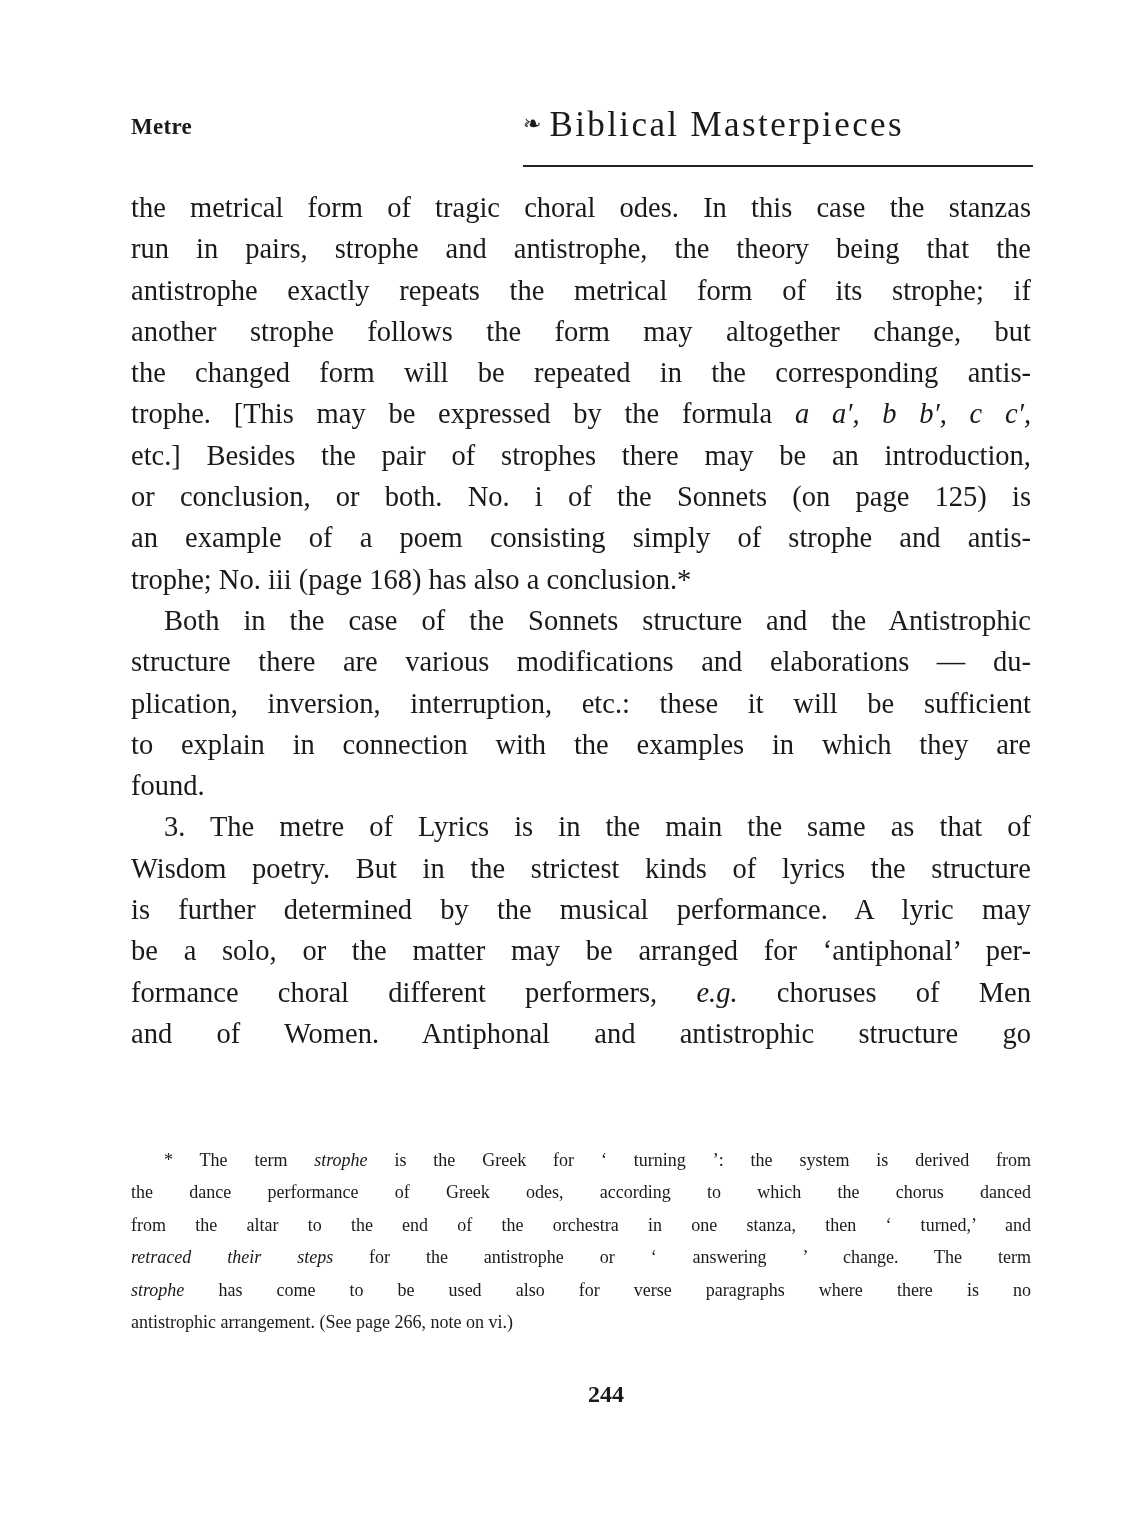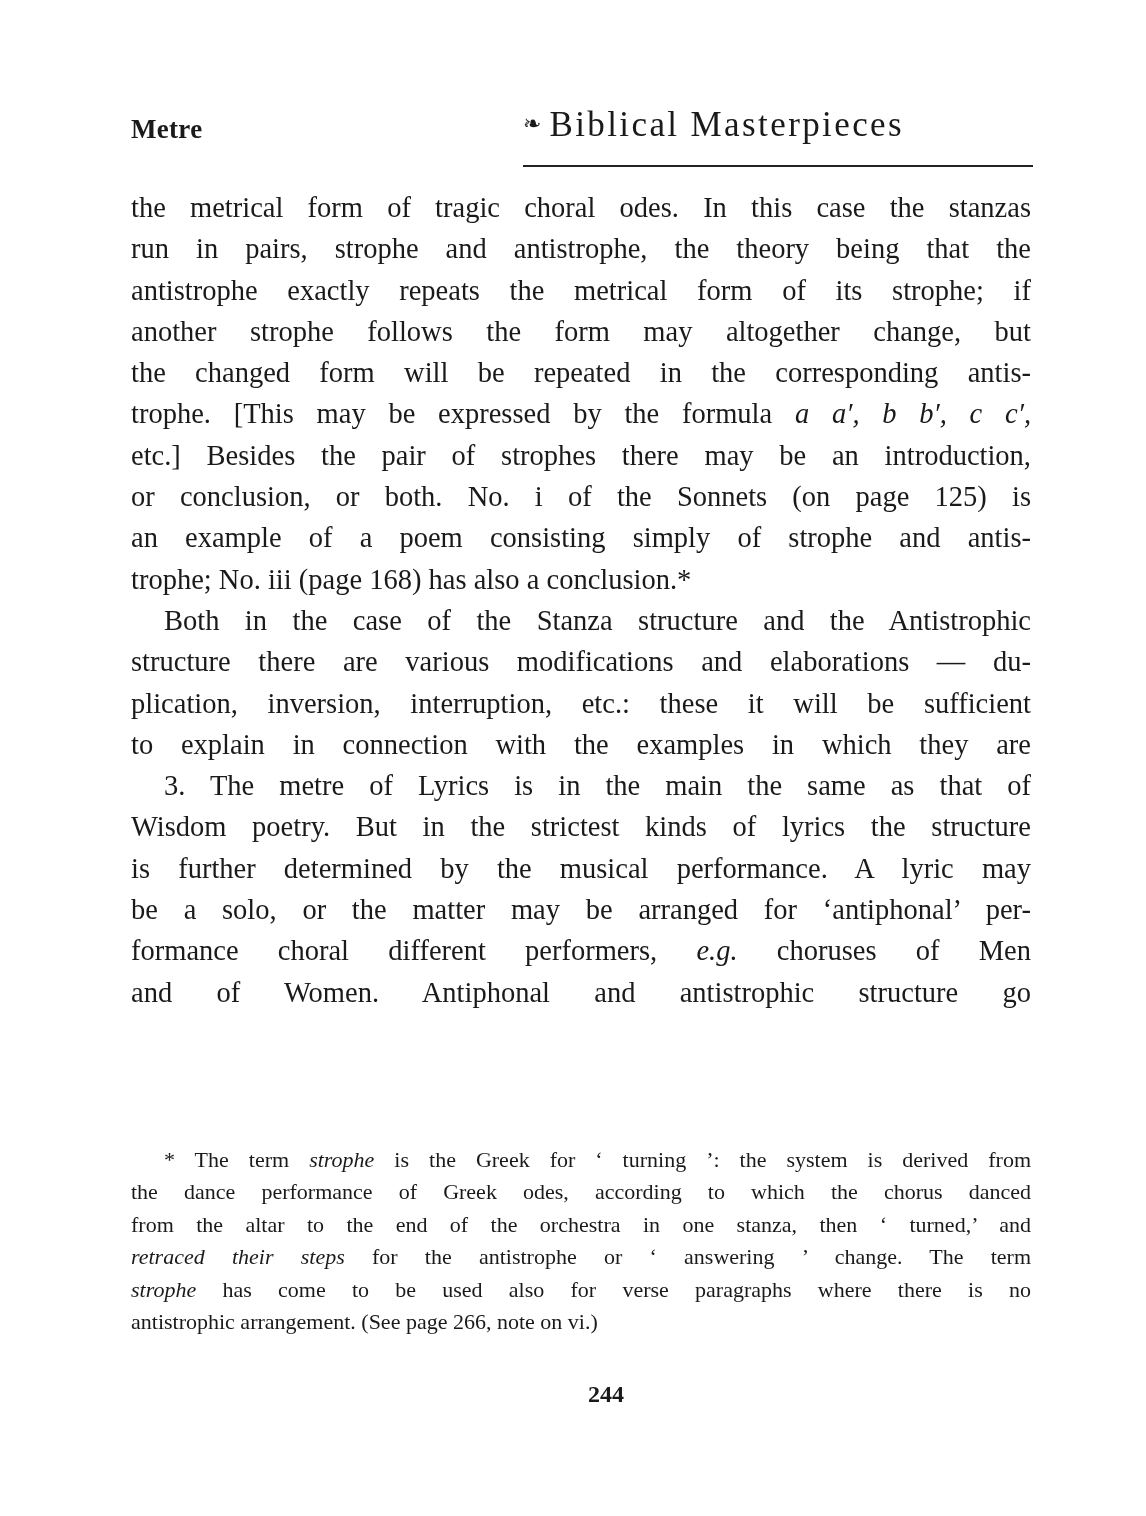--- a/index.html
+++ b/index.html
@@ -1,27 +1,27 @@
 <!DOCTYPE html>
 <html><head>
 <meta charset="utf-8">
 <style>
   html, body { margin: 0; padding: 0; background: #ffffff; }
   body { width: 1146px; height: 1516px; position: relative; overflow: hidden;
          font-family: "Liberation Serif", "DejaVu Serif", serif; color: #1a1a1a; }
-  .header-left { position: absolute; left: 131px; top: 114px; font-size: 27px; font-weight: bold; letter-spacing: 0.3px; }
+  .header-left { position: absolute; left: 131px; top: 114px; font-size: 23px; font-weight: bold; letter-spacing: 0.3px; }
   .header-right { position: absolute; left: 523px; top: 105px; width: 510px; font-size: 35px;
                   letter-spacing: 2.4px; border-bottom: 2px solid #222; padding-bottom: 20px; white-space: nowrap; }
   .header-right .orn { font-size: 22px; letter-spacing: 0; margin-right: 8px; vertical-align: 5px; }
   .header-right .title { margin-left: 0; }
   .body-text { position: absolute; left: 131px; top: 187px; width: 900px; font-size: 28.5px; line-height: 41.3px; }
   .line { display: block; white-space: nowrap; text-align: justify; text-align-last: justify; }
   .line.last { text-align-last: left; }
   .indent { padding-left: 33px; }
-  .foot { position: absolute; left: 131px; top: 1144px; width: 900px; font-size: 22px; line-height: 32.4px; }
+  .foot { position: absolute; left: 131px; top: 1144px; width: 900px; font-size: 18px; line-height: 32.4px; }
   .pagenum { position: absolute; left: 0; width: 1146px; top: 1381px; text-align: center; font-size: 24px; font-weight: bold; margin-left: 33px; }
   i { font-style: italic; font-family: Liberation Serif, serif; }
 </style>
 </head>
 <body>
 
 <div class="header-left">Metre</div>
 <div class="header-right">
   <span class="orn">❧</span><span class="title">Biblical Masterpieces</span>
 </div>
@@ -32,24 +32,25 @@
   <span class="line">run in pairs, strophe and antistrophe, the theory being that the</span>
   <span class="line">antistrophe exactly repeats the metrical form of its strophe; if</span>
   <span class="line">another strophe follows the form may altogether change, but</span>
   <span class="line">the changed form will be repeated in the corresponding antis-</span>
   <span class="line"><span>trophe.  [This may be expressed by the formula</span> <i>a a′, b b′, c c′,</i></span>
   <span class="line">etc.]  Besides the pair of strophes there may be an introduction,</span>
   <span class="line">or conclusion, or both.  No. i of the Sonnets (on page 125) is</span>
   <span class="line">an example of a poem consisting simply of strophe and antis-</span>
   <span class="line last">trophe; No. iii (page 168) has also a conclusion.*</span>
 
-  <span class="line indent">Both in the case of the Stanza structure and the Antistrophic</span>
+  <span class="line indent">Both in the case of the Sonnets structure and the Antistrophic</span>
   <span class="line">structure there are various modifications and elaborations — du-</span>
   <span class="line">plication, inversion, interruption, etc.: these it will be sufficient</span>
   <span class="line">to explain in connection with the examples in which they are</span>
+  <span class="line last">found.</span>
 
   <span class="line indent">3. The metre of Lyrics is in the main the same as that of</span>
   <span class="line">Wisdom poetry.  But in the strictest kinds of lyrics the structure</span>
   <span class="line">is further determined by the musical performance.  A lyric may</span>
   <span class="line">be a solo, or the matter may be arranged for ‘antiphonal’ per-</span>
   <span class="line"><span>formance choral different performers,</span> <i>e.g.</i> <span>choruses of Men</span></span>
   <span class="line">and of Women.  Antiphonal and antistrophic structure go</span>
 </div>
 
 <div class="foot">

